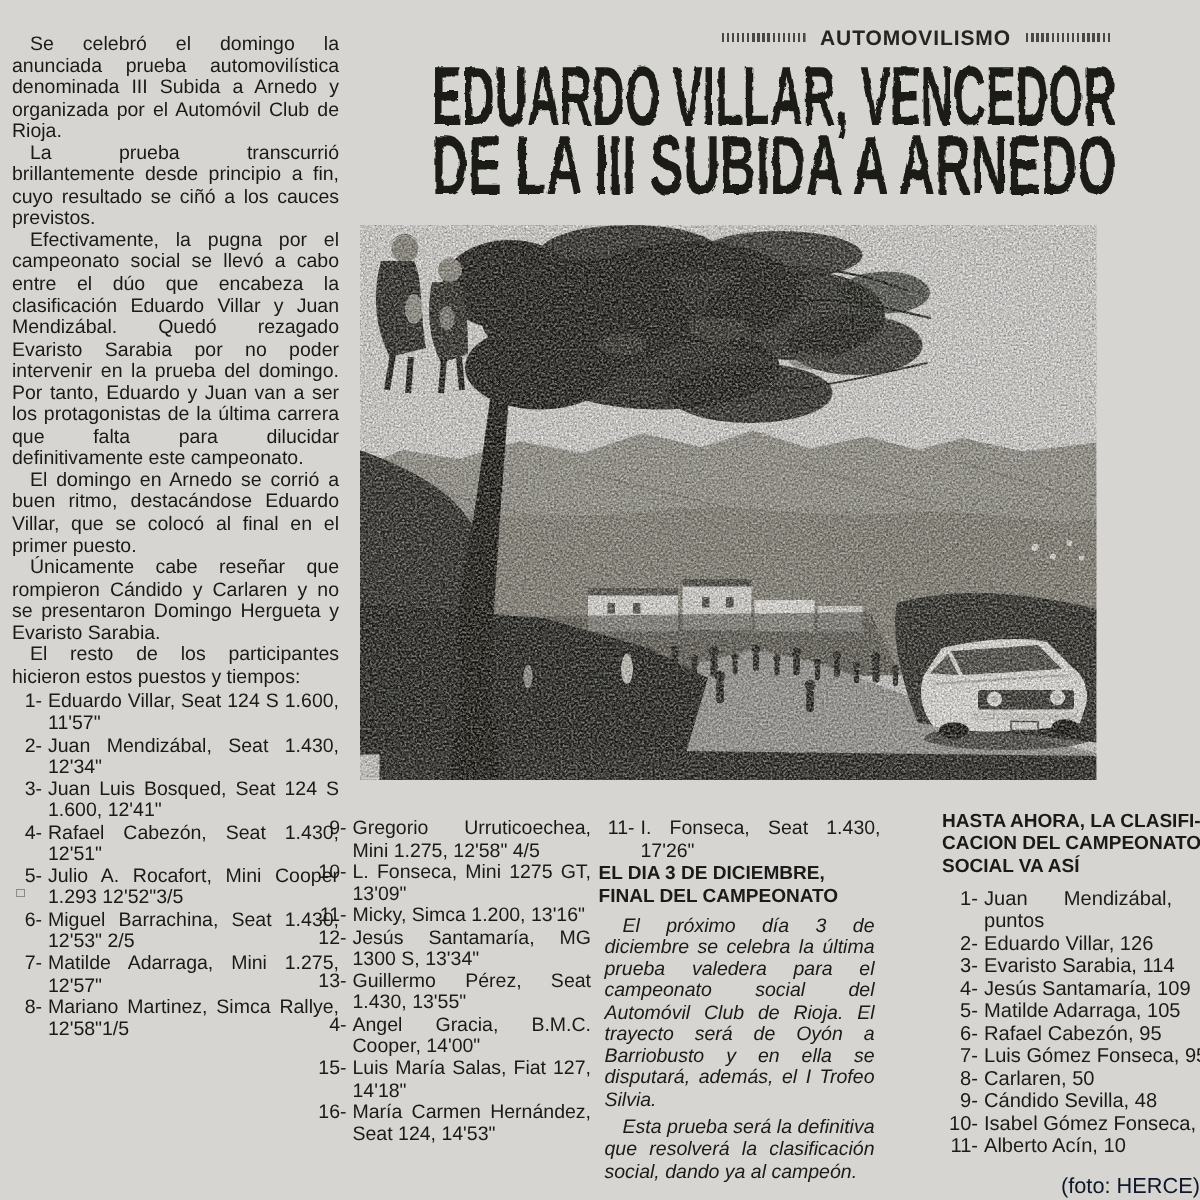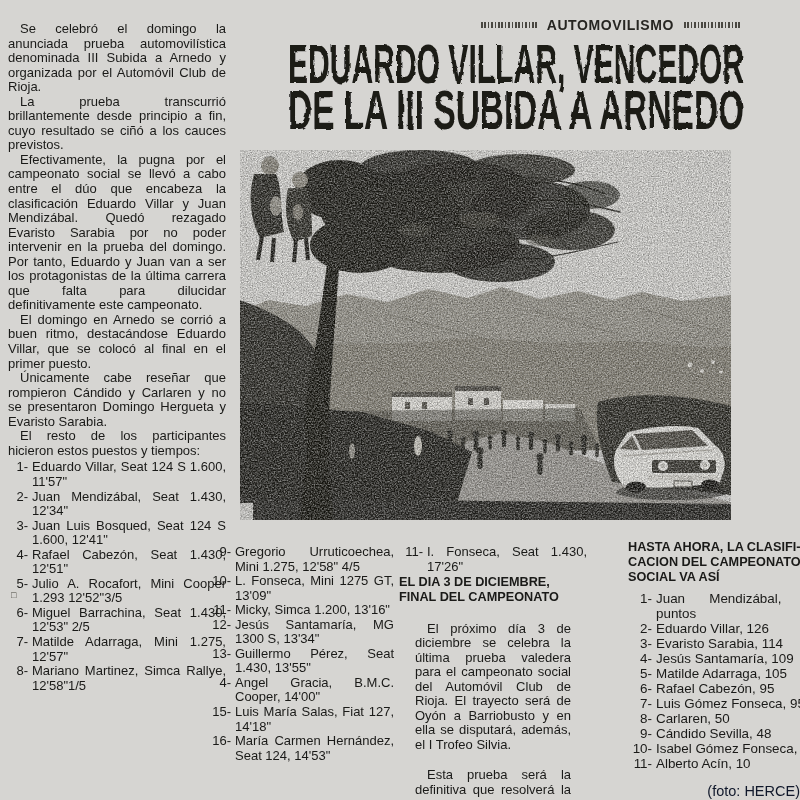--- a/index.html
+++ b/index.html
@@ -13,21 +13,21 @@
   .r-item{display:flex;position:relative;}
   .r-item .num{flex:0 0 24px;text-align:right;padding-right:4px;box-sizing:border-box;white-space:nowrap;}
   .r-item .txt{flex:1;text-align:justify;}
   .g27 .r-item .num{flex-basis:28px;}
   .sq{position:absolute;left:3px;top:13px;font-size:9px;color:#44423c;}
   
   .col{position:absolute;font-size:13px;line-height:1.12;text-align:justify;}
   .col2{left:207px;top:543px;width:187px;}
   .col3{left:399px;top:543px;width:188px;}
   .col4{left:592px;top:539px;width:200px;font-size:13.4px;margin-left:36px;}
-  .col3 p{margin:16px;text-indent:12px;}
+  .col3 p{margin:4px;text-indent:12px;font-style:italic;}
   .head3{font-weight:bold;font-size:12.7px;line-height:1.2;margin:1px 0 2px 0;text-align:left;}
   .credit{margin-top:12px;text-align:right;padding-right:28px;font-size:14.5px;color:#0f172a;}
   
   .kicker-row{position:absolute;left:300px;top:17px;width:440px;display:flex;align-items:center;justify-content:flex-end;gap:10px;}
   .kicker-text{font-weight:bold;font-size:14px;letter-spacing:.6px;color:#262521;}
   .hatch{width:56px;height:6px;background:repeating-linear-gradient(90deg,#4a4842 0 1.6px,rgba(0,0,0,0) 1.6px 3.4px);}
   .headline-svg{position:absolute;left:283px;top:37px;}
   
   .photo{position:absolute;left:240px;top:150px;width:491px;height:370px;margin:0;}
 </style>

